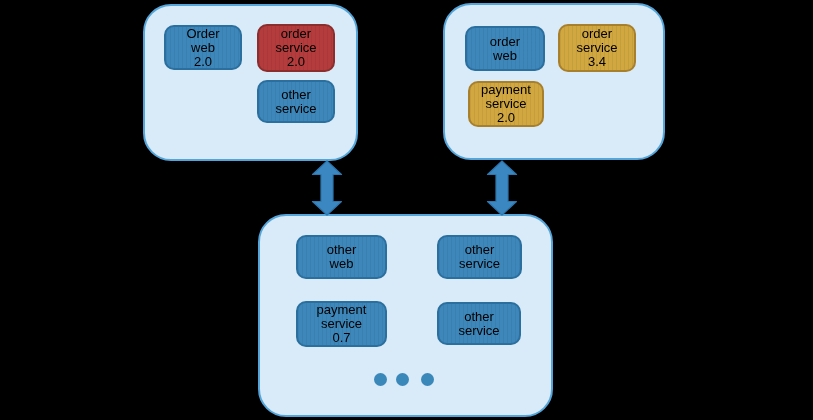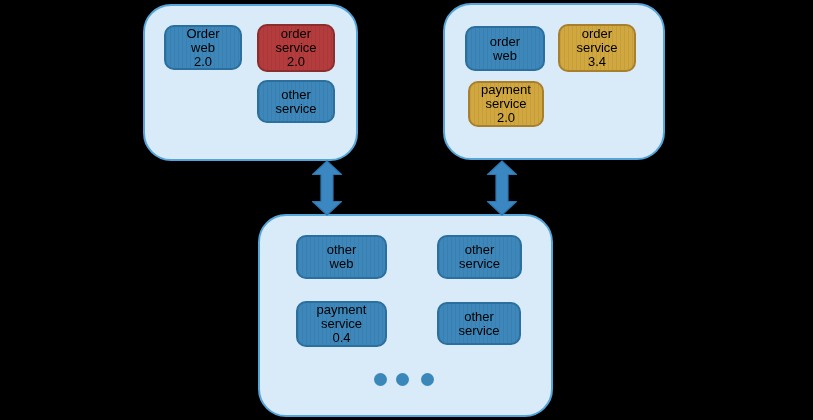--- a/index.html
+++ b/index.html
@@ -122,21 +122,21 @@
       <div class="node blue" style="left: 177px; top: 19px; width: 85px; height: 44px;">
         <div class="node-label">
           <div>other</div>
           <div>service</div>
         </div>
       </div>
       <div class="node blue" style="left: 36px; top: 85px; width: 91px; height: 46px;">
         <div class="node-label">
           <div>payment</div>
           <div>service</div>
-          <div>0.4</div>
+          <div>0.7</div>
         </div>
       </div>
       <div class="node blue" style="left: 177px; top: 86px; width: 84px; height: 43px;">
         <div class="node-label">
           <div>other</div>
           <div>service</div>
         </div>
       </div>
       <span class="dot" style="left: 114px; top: 157px;"></span>
       <span class="dot" style="left: 136px; top: 157px;"></span>

